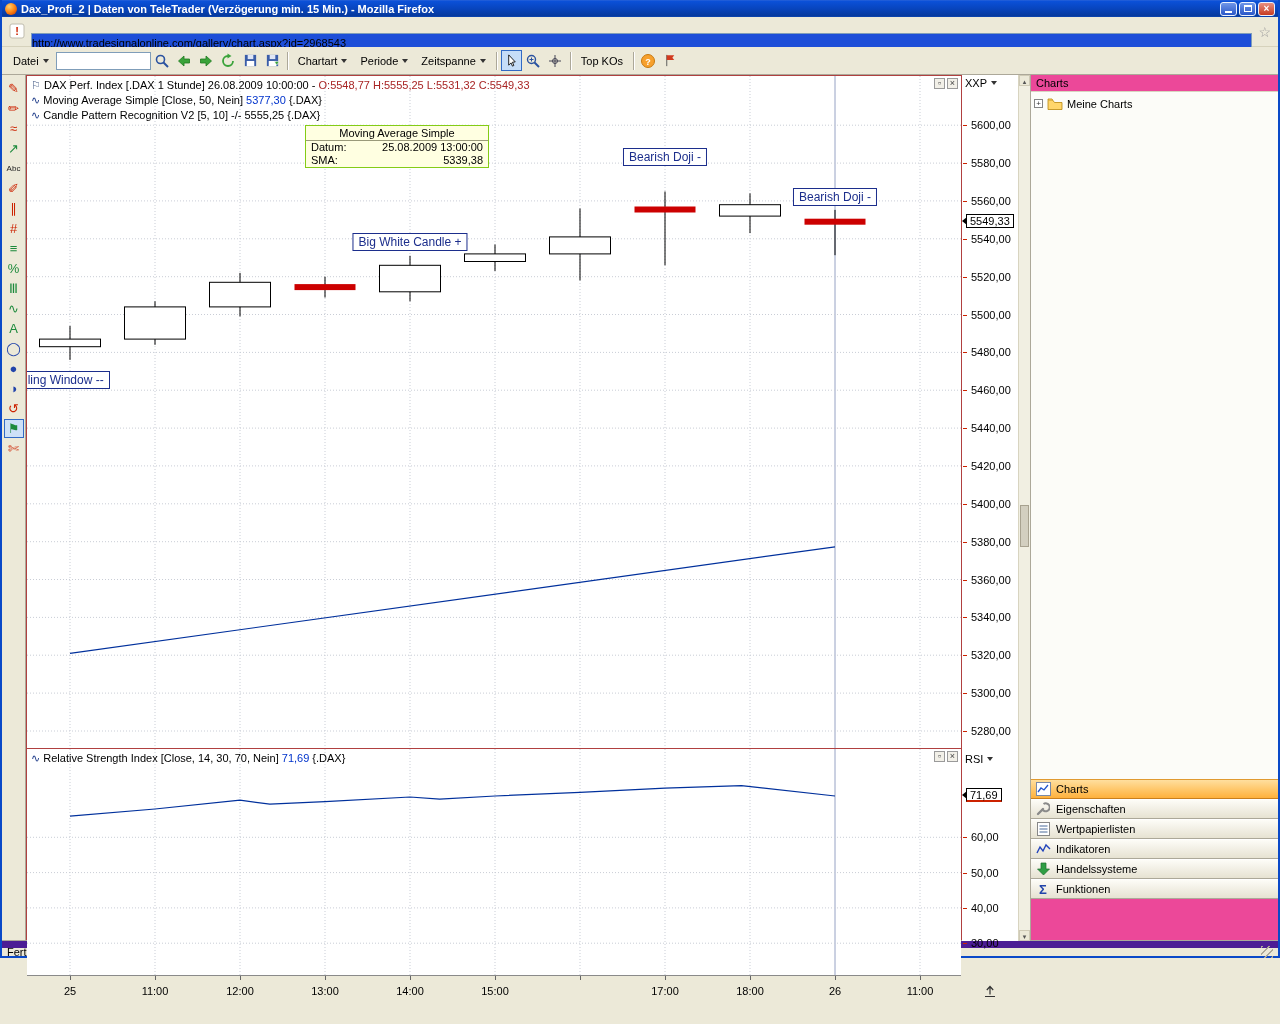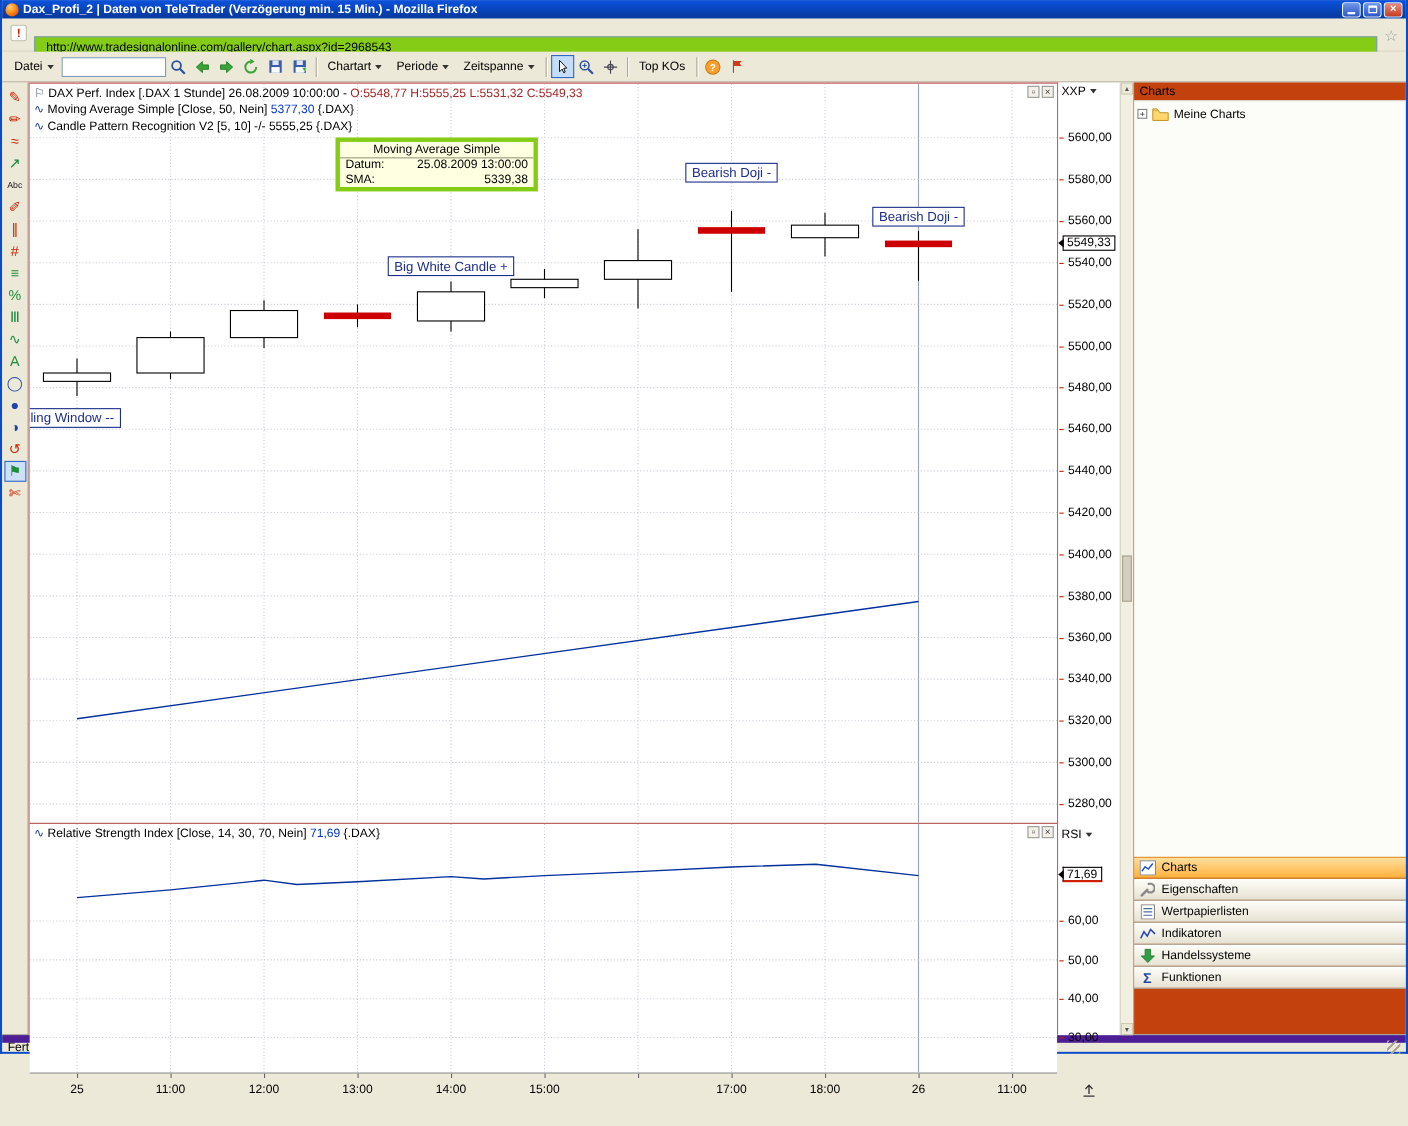--- a/index.html
+++ b/index.html
@@ -15,21 +15,21 @@
   .title-text { white-space:nowrap; overflow:hidden; }
   .winbtns { margin-left:auto; display:flex; gap:2px; }
   .winbtn { width:17px; height:14px; border:1px solid #e8f0ff; border-radius:3px; display:flex; align-items:center; justify-content:center;
     background:linear-gradient(#6f96e8,#2a57c8); color:#fff; font-size:10px; line-height:10px; }
   .winbtn .minbar { width:7px; height:2px; background:#fff; margin-top:7px; }
   .winbtn .maxbox { width:8px; height:7px; border:1px solid #fff; border-top:2px solid #fff; }
   .winbtn.close { background:linear-gradient(#e89080,#c63b22); font-weight:bold; }
 
   
   .urlbar { height:30px; flex:0 0 30px; display:flex; align-items:center; gap:6px; padding:0 7px; background:#ece9d8; border-bottom:1px solid #d6d2bc; }
-  .url-input { flex:1; height:20px; border:1px solid #7f9db9; background:#84cc16; font-family:"Liberation Sans",sans-serif; font-size:11px; padding:0 10px; color:#000;margin-top:23px; }
+  .url-input { flex:1; height:20px; border:1px solid #7f9db9; background:#1d4ed8; font-family:"Liberation Sans",sans-serif; font-size:11px; padding:0 0; color:#000;margin-top:23px; }
   .star { font-size:14px; color:#9a9a9a; }
 
   
   .toolbar { height:28px; flex:0 0 28px; display:flex; align-items:center; gap:1px; padding:0 5px; background:#ece9d8; border-bottom:1px solid #aca899; }
   .tb-btn { display:flex; align-items:center; gap:4px; padding:3px 6px; white-space:nowrap; }
   .caret { width:0; height:0; border-left:3px solid transparent; border-right:3px solid transparent; border-top:4px solid #333; }
   .tb-input { width:95px; height:18px; border:1px solid #7f9db9; background:#fff; font-family:"Liberation Sans",sans-serif; font-size:11px; padding:0 3px; }
   .tb-icon { width:21px; height:21px; display:flex; align-items:center; justify-content:center; }
   .tb-icon.pressed { background:#c6ddf8; border:1px solid #316ac5; }
   .tb-sep { width:1px; height:18px; background:#aca899; box-shadow:1px 0 0 #fff; margin:0 3px; flex:0 0 1px; }
@@ -51,41 +51,41 @@
   .hdr-icon { color:#445a85; }
   .wave { color:#24418c; }
   .ohlc { color:#a82424; }
   .val-blue { color:#0033cc; }
 
   .pane-btns { position:absolute; top:2px; right:3px; display:flex; gap:2px; z-index:6; }
   .pane-btn { width:11px; height:11px; border:1px solid #9a9a9a; background:#f2f0e8; font-size:9px; line-height:9px; text-align:center; color:#444; }
 
   .pattern-label { position:absolute; background:#fff; border:1px solid #1c2e8c; color:#1c2e8c; font-size:12px; padding:1px 5px; white-space:nowrap; z-index:4; }
 
-  .tooltip { position:absolute; left:278px; top:49px; width:184px; background:#ffffe1; border:4px solid #84cc16; z-index:7; }
+  .tooltip { position:absolute; left:278px; top:49px; width:184px; background:#ffffe1; border:1px solid #84cc16; z-index:7; }
   .tooltip-title { text-align:center; border-bottom:1px solid #9a9a7a; padding:1px 0; }
   .tooltip-row { display:flex; justify-content:space-between; padding:0 5px; line-height:13px; }
 
   .axis-col { width:56px; flex:0 0 56px; position:relative; background:#fff; }
   .axis-header { position:absolute; left:3px; height:14px; display:flex; align-items:center; gap:4px; z-index:3; }
   .axis-tick { position:absolute; left:0; padding-left:9px; height:12px; line-height:12px; white-space:nowrap; }
   .axis-tick::before { content:""; position:absolute; left:1px; top:6px; width:4px; height:1px; background:#cc2200; }
   .price-badge,.rsi-badge { position:absolute; left:4px; background:#fff; border:1px solid #000; height:14px; line-height:12px; padding:0 3px; z-index:4; }
   .price-badge::before,.rsi-badge::before { content:""; position:absolute; left:-5px; top:2px; border-top:4px solid transparent; border-bottom:4px solid transparent; border-right:5px solid #000; }
   .rsi-badge { border-bottom:2px solid #cc2200; }
   .end-btn { position:absolute; top:906px; left:16px; width:24px; height:20px; display:flex; align-items:center; justify-content:center; }
 
   .scroll-col { width:12px; flex:0 0 12px; background:#f1efe2; border-left:1px solid #d8d4c0; position:relative; }
   .scroll-arrow { position:absolute; left:0; width:11px; height:11px; text-align:center; font-size:7px; line-height:11px; color:#555; background:#ece9d8; border:1px solid #cfcab6; }
   .scroll-arrow.up { top:0; } .scroll-arrow.down { bottom:0; }
   .scroll-thumb { position:absolute; top:430px; left:1px; width:9px; height:42px; background:#d3cfc0; border:1px solid #a8a290; }
 
   .panel-divider { width:1px; flex:0 0 1px; background:#aca899; }
 
-  .right-panel { flex:1; display:flex; flex-direction:column; background:#c2410c; min-width:0; }
+  .right-panel { flex:1; display:flex; flex-direction:column; background:#ec4899; min-width:0; }
   .rp-header { height:16px; flex:0 0 16px; line-height:16px; padding-left:5px; }
   .rp-tree { flex:1; background:#fcfcf8; border-top:1px solid #d8d4c0; padding:5px 3px; }
   .tree-item { display:flex; align-items:center; gap:4px; }
   .expander { width:9px; height:9px; border:1px solid #848484; background:#fff; font-size:8px; line-height:7px; text-align:center; color:#333; }
   .rp-btn { height:20px; flex:0 0 20px; display:flex; align-items:center; gap:5px; padding-left:4px;
     background:linear-gradient(#fdfcf7,#e6e2d2); border-top:1px solid #fff; border-bottom:1px solid #aca899; }
   .rp-btn.selected { background:linear-gradient(#ffdf9e,#ffb13c); border-top:1px solid #e09a30; border-bottom:1px solid #c87f1e; }
   .rp-ico { display:flex; align-items:center; justify-content:center; width:16px; }
   .sigma { color:#2244aa; font-weight:bold; font-size:13px; }
   .rp-footer { height:42px; flex:0 0 42px; }

